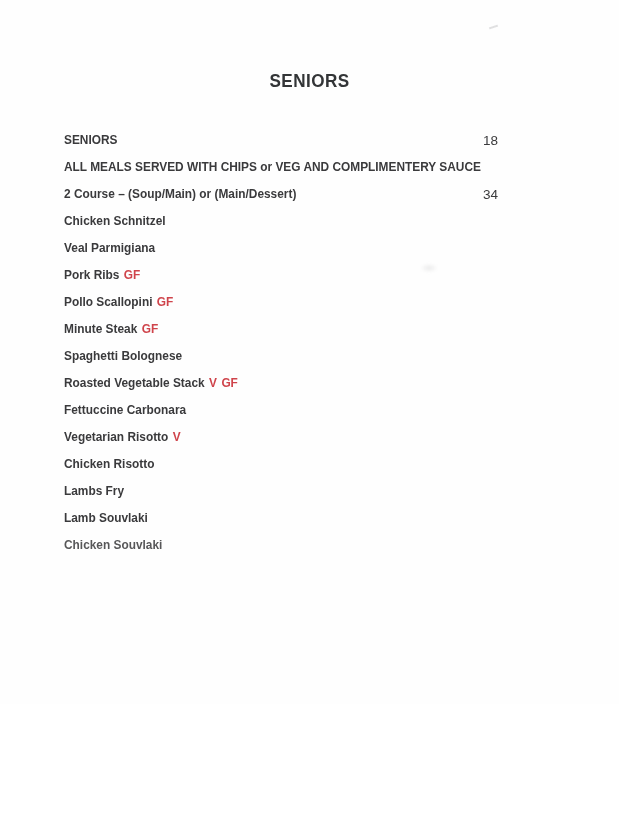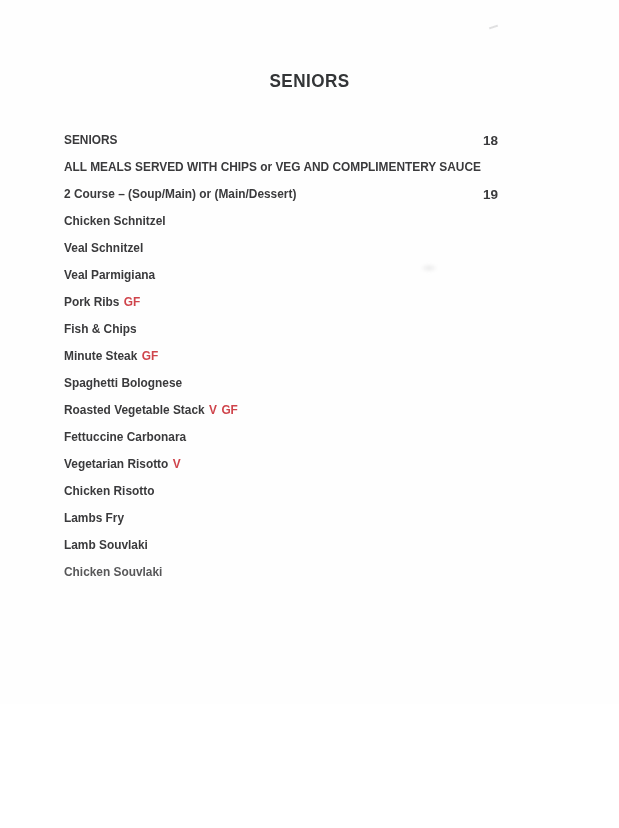--- a/index.html
+++ b/index.html
@@ -52,21 +52,21 @@
   }
   .tag {
     color: var(--accent, #cf444b);
     margin-left: 5px;
   }
   .price {
     position: absolute;
     left: 483px;
     top: 50%;
     transform: translateY(-50%);
-    font-weight: bold;
+    font-weight: normal;
     font-size: 13.5px;
   }
   .row.faded {
     opacity: 0.85;
     align-items: center;
   }
   
   .artifact {
     position: absolute;
     pointer-events: none;
@@ -113,49 +113,45 @@
     <span class="price">18</span>
   </div>
 
   <div class="row header">
     <span class="label"><span>ALL MEALS SERVED WITH CHIPS or VEG AND COMPLIMENTERY SAUCE</span></span>
 
   </div>
 
   <div class="row subheader">
     <span class="label"><span>2 Course – (Soup/Main) or (Main/Dessert)</span></span>
-    <span class="price">19</span>
+    <span class="price">34</span>
   </div>
 
   <div class="row item">
     <span class="label"><span>Chicken Schnitzel</span></span>
 
   </div>
 
 
-  <div class="row item">
-    <span class="label"><span>Veal Schnitzel</span></span>
-
-  </div>
 
   <div class="row item">
     <span class="label"><span>Veal Parmigiana</span></span>
 
   </div>
 
   <div class="row item">
     <span class="label"><span>Pork Ribs</span><span class="tag">GF</span></span>
 
   </div>
 
-
-  <div class="row item">
-    <span class="label"><span>Fish &amp; Chips</span></span>
-
-  </div>
+  <div class="row item">
+    <span class="label"><span>Pollo Scallopini</span><span class="tag">GF</span></span>
+
+  </div>
+
 
   <div class="row item">
     <span class="label"><span>Minute Steak</span><span class="tag">GF</span></span>
 
   </div>
 
 
   <div class="row item">
     <span class="label"><span>Spaghetti Bolognese</span></span>
 

